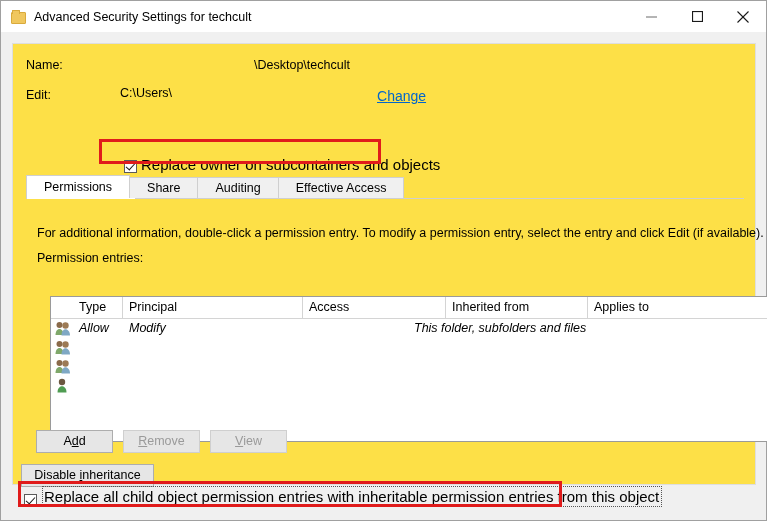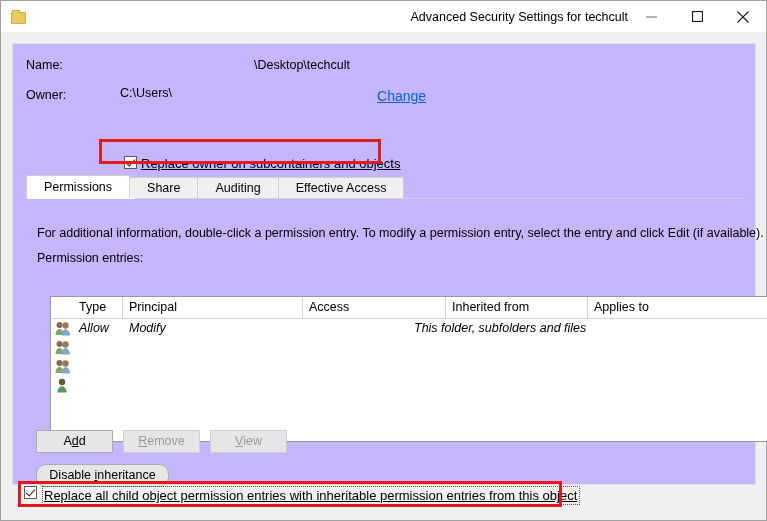--- a/index.html
+++ b/index.html
@@ -30,21 +30,20 @@
     flex-direction: column;
   }
 
   
   .titlebar {
     height: 31px;
     background: #ffffff;
     display: flex;
     align-items: center;
     flex: 0 0 auto;
-    text-align: right;
   }
   .title-icon {
     width: 16px;
     height: 16px;
     margin-left: 9px;
     margin-right: 8px;
     position: relative;
     flex: 0 0 auto;
   }
   .folder-glyph {
@@ -91,21 +90,21 @@
     flex: 1 1 auto;
     position: relative;
     background: #f0f0f0;
   }
   .panel {
     position: absolute;
     left: 11px;
     top: 11px;
     width: 744px;
     height: 442px;
-    background: #c4b5fd;
+    background: #fde047;
     border: 1px solid #dedede;
     box-sizing: border-box;
   }
 
   
   .info-row {
     position: absolute;
     left: 13px;
     height: 18px;
     font-size: 12.5px;
@@ -134,24 +133,23 @@
     box-sizing: border-box;
     background: transparent;
   }
   #redbox-owner { left: 98px; top: 107px; width: 282px; height: 25px; }
   #redbox-replace { left: 17px; top: 449px; width: 544px; height: 26px; }
 
   
   .cbrow {
     position: absolute;
     display: flex;
-    align-items: flex-start;
-    white-space: nowrap;
-    font-size: 13px;
-    text-decoration: underline;
+    align-items: flex-end;
+    white-space: nowrap;
+    font-size: 15px;
   }
   .cbox {
     width: 13px;
     height: 13px;
     border: 1px solid #5a5a5a;
     background: #ffffff;
     box-sizing: border-box;
     position: relative;
     flex: 0 0 auto;
     margin-right: 4px;
@@ -310,21 +308,21 @@
   .btn .accel { text-decoration: underline; }
   .btn.disabled {
     color: #9a9a9a;
     border-color: #cfcfcf;
     background: #e6e6e6;
   }
 
   #btn-add        { left: 23px;  top: 386px; width: 77px;  height: 23px; line-height: 21px; }
   #btn-remove     { left: 110px; top: 386px; width: 77px;  height: 23px; line-height: 21px; }
   #btn-view       { left: 197px; top: 386px; width: 77px;  height: 23px; line-height: 21px; }
-  #btn-disinherit { left: 23px;  top: 420px; width: 133px; height: 23px; line-height: 21px; border-radius: 10px; }
+  #btn-disinherit { left: 8px;  top: 420px; width: 133px; height: 23px; line-height: 21px; }
 
   #cb-owner   { left: 111px; top: 112px; }
   #cb-replace { left: 23px;  top: 454px; }
 </style>
 </head>
 <body>
 
 <div class="window">
 
   <div class="titlebar">
@@ -356,21 +354,21 @@
 
     <div class="panel">
 
       <div class="info-row" style="top:14px;">
         <span class="info-label">Name:</span>
         <span class="name-part1">C:\Users\</span>
         <span class="name-part2">\Desktop\techcult</span>
       </div>
 
       <div class="info-row" style="top:44px;">
-        <span class="info-label">Owner:</span>
+        <span class="info-label">Edit:</span>
         <span class="owner-value"></span>
       </div>
       <a class="change-link" style="top:44px;" href="#"><span class="accel">C</span><span>hange</span></a>
 
       <div class="cbrow" id="cb-owner">
         <span class="cbox checked"></span>
         <span>Replace owner on subcontainers and objects</span>
       </div>
 
       <div class="tabstrip">

